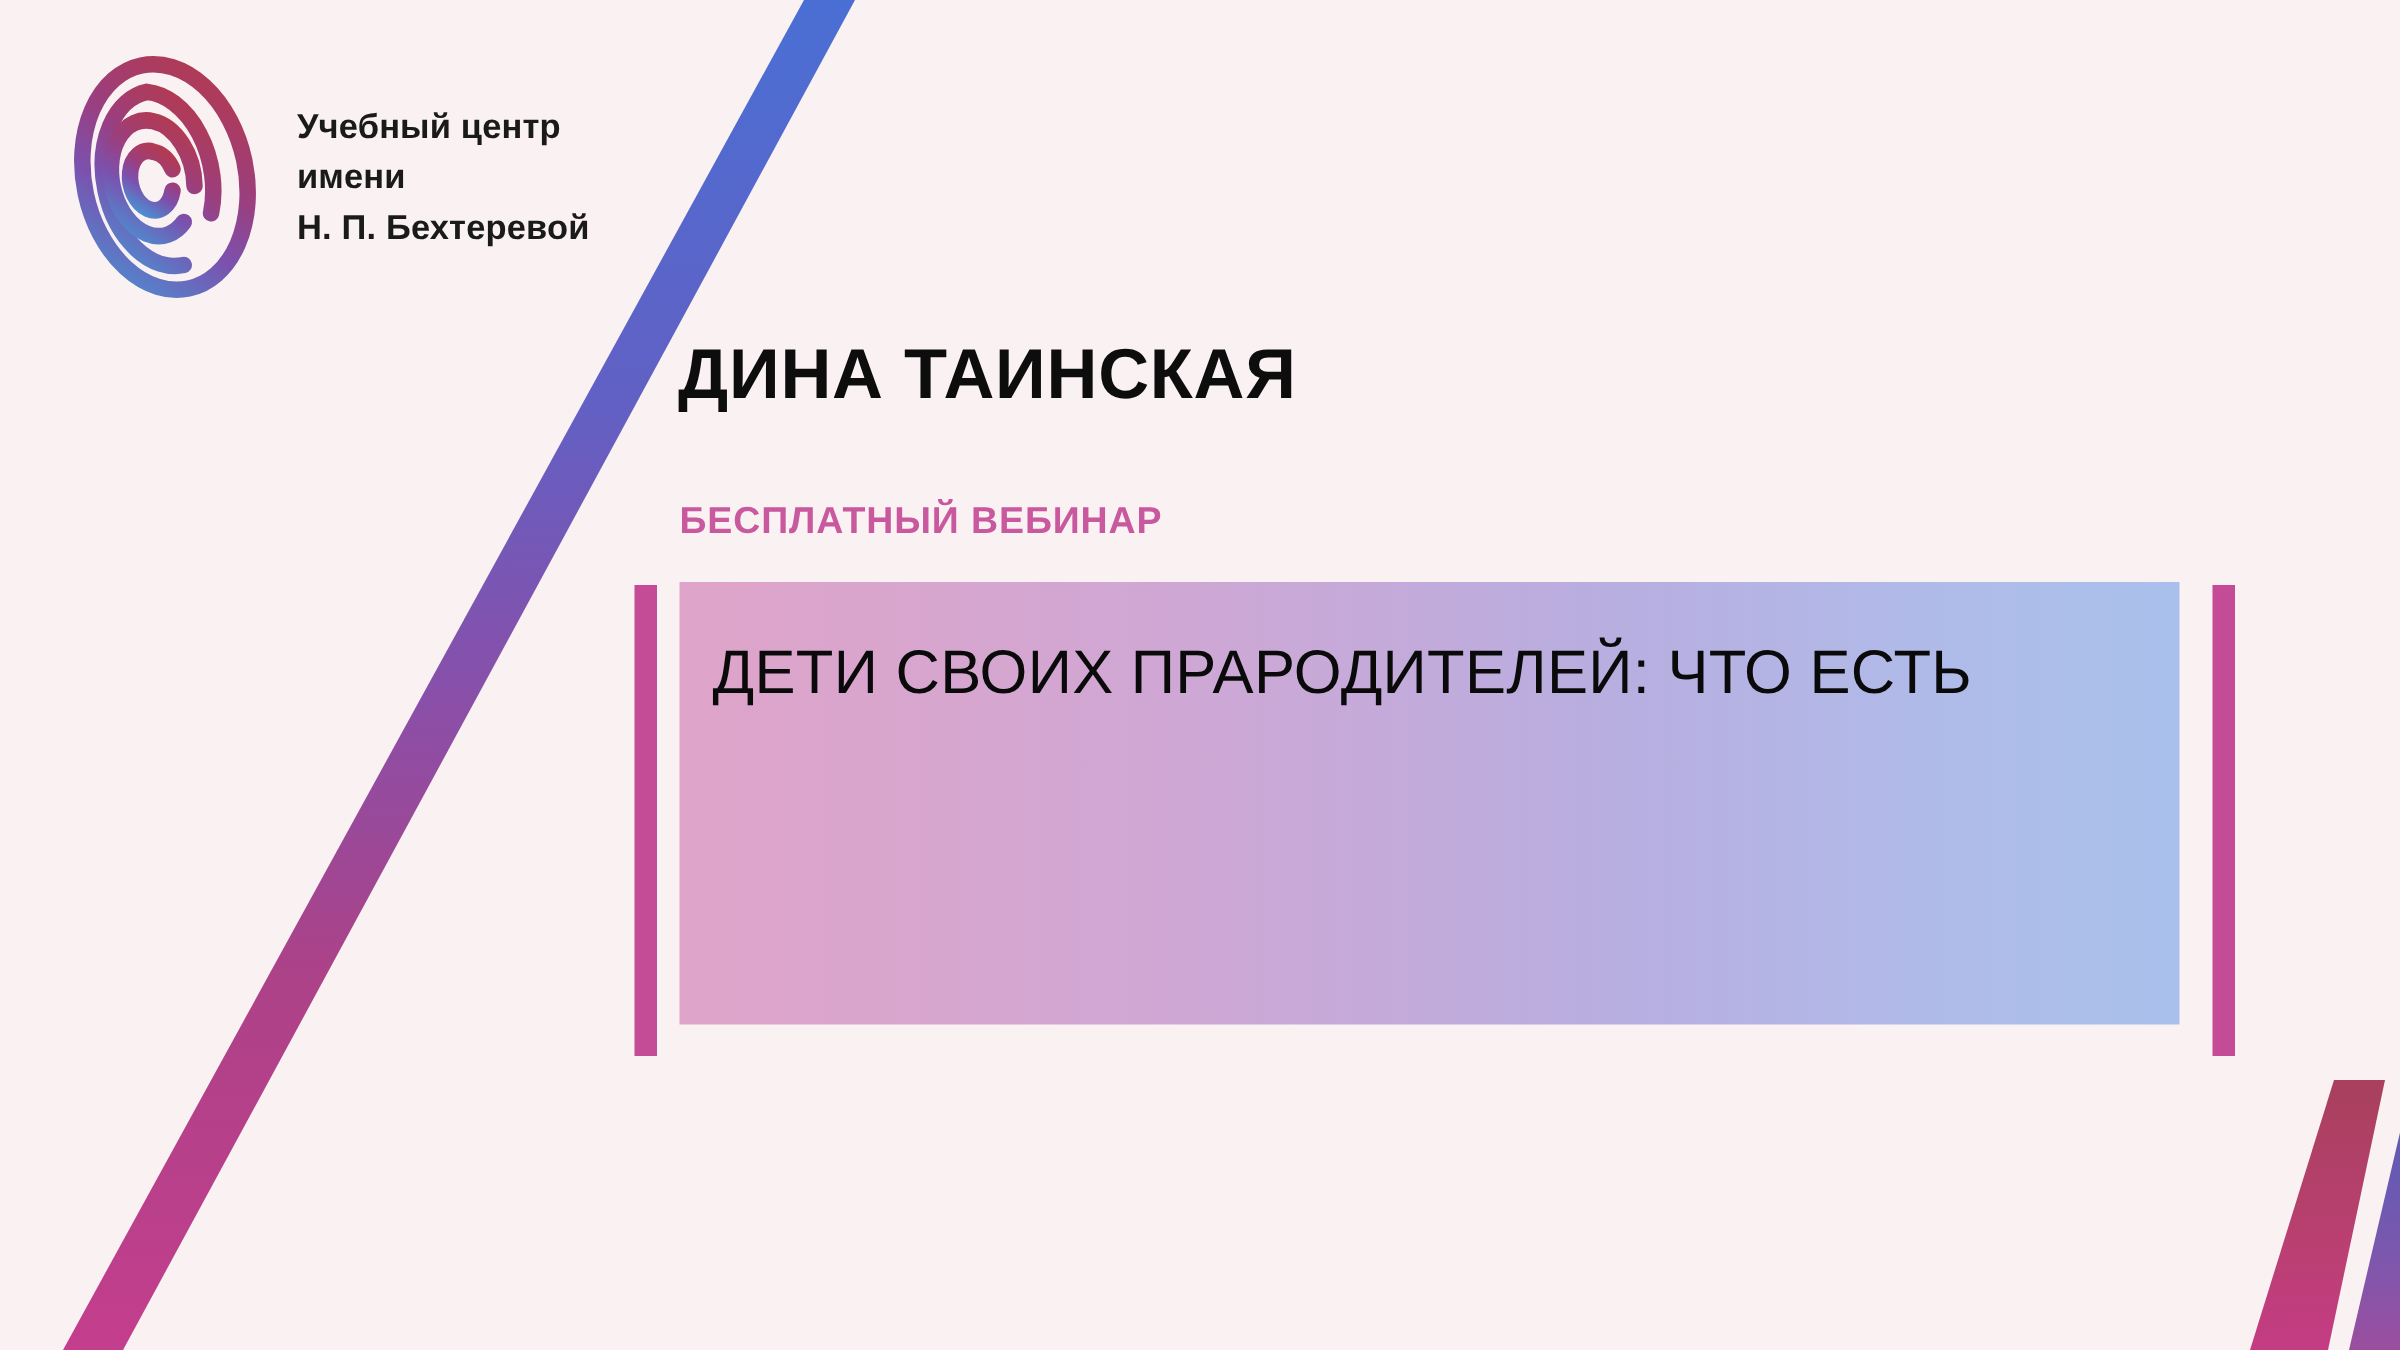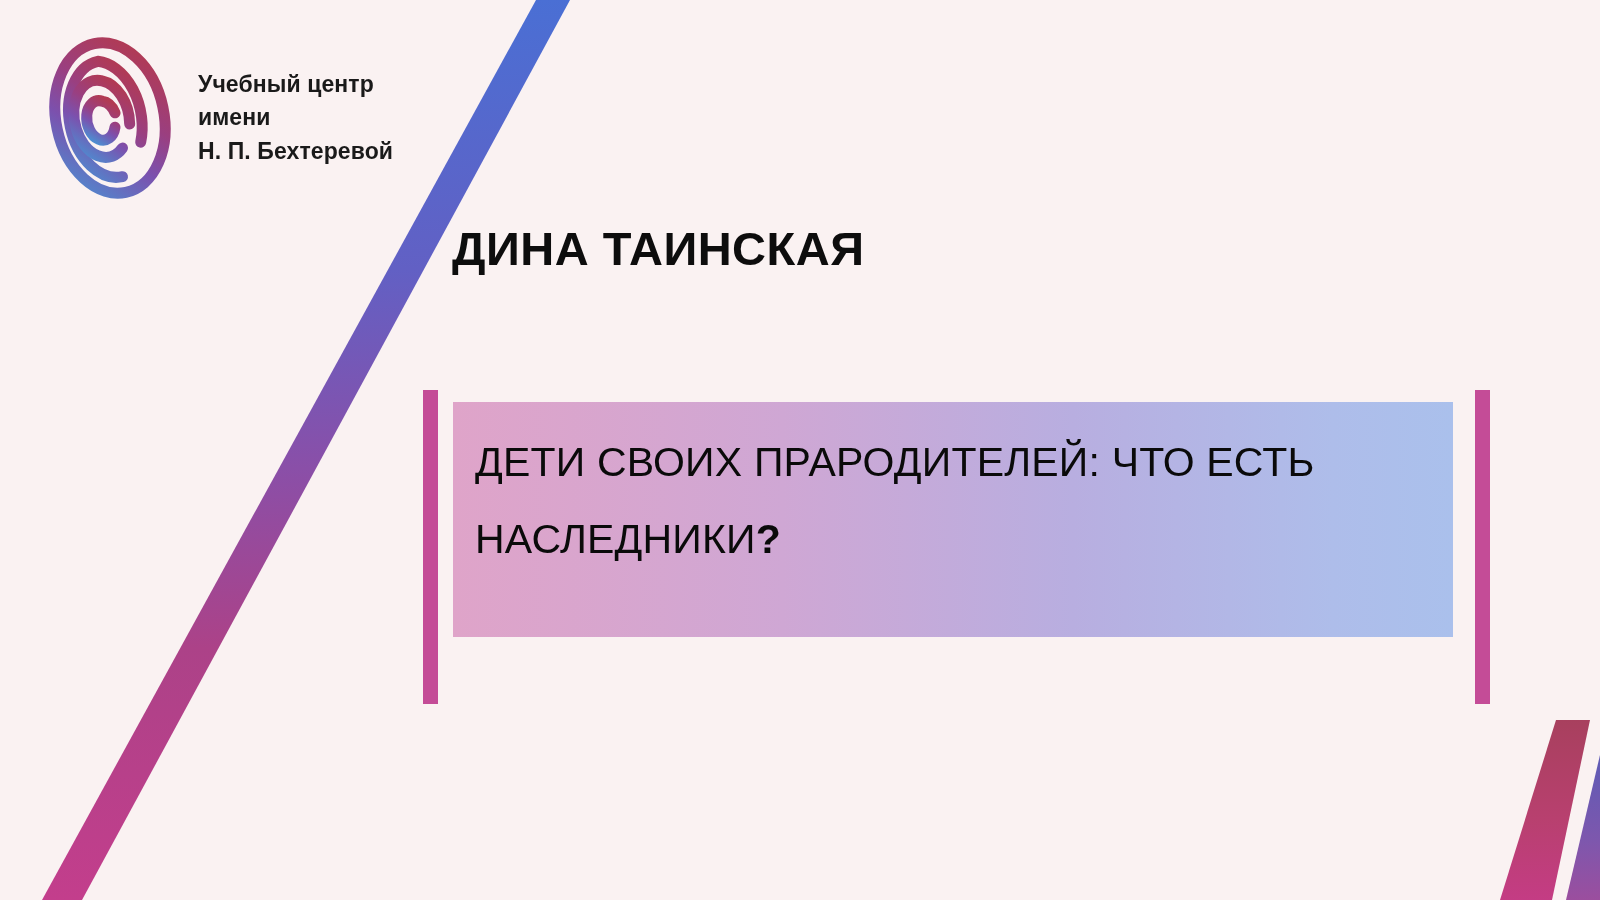--- a/index.html
+++ b/index.html
@@ -97,23 +97,23 @@
     position: absolute;
     left: 1052px;
     top: 2px;
     width: 15px;
     height: 314px;
     background: #C44C97;
   }
   #title-panel {
     position: absolute;
     left: 30px;
-    top: 14px;
+    top: 0px;
     width: 1000px;
-    height: 235px;
+    height: 295px;
     background: linear-gradient(90deg, #DFA4C9 0%, #CFA7D4 33%, #B8AEE0 62%, #AEBDEA 88%, #AAC0EC 100%);
   }
   #title-lines {
     position: absolute;
     left: 22px;
     top: 22px;
     width: 960px;
     font-size: 41px;
     font-weight: 400;
     color: #0a0a0a;
@@ -176,25 +176,25 @@
         <path d="M 76 122 A 27 39 0 1 1 70 52 A 27 39 0 0 1 88 100"></path>
 
         <path d="M 73 100 A 14 20 0 1 1 66 72 A 14 20 0 0 1 76 86"></path>
       </g>
     </svg>
     <div id="logo-wordmark">Учебный центр
 имени
 Н. П. Бехтеревой</div>
   </div>
 
+  <div id="event-kicker">БЕСПЛАТНЫЙ ВЕБИНАР</div>
 
   <div id="title-band">
     <div id="accent-bar-left"></div>
     <div id="accent-bar-right"></div>
     <div id="title-panel">
       <div id="title-lines">
         <div class="title-line">ДЕТИ СВОИХ ПРАРОДИТЕЛЕЙ: ЧТО ЕСТЬ</div>
-        <div class="title-line"><span>НАСЛЕДНИКИ</span><span class="qmark">?</span></div>
       </div>
     </div>
   </div>
 
 </div>
 
 </body></html>

